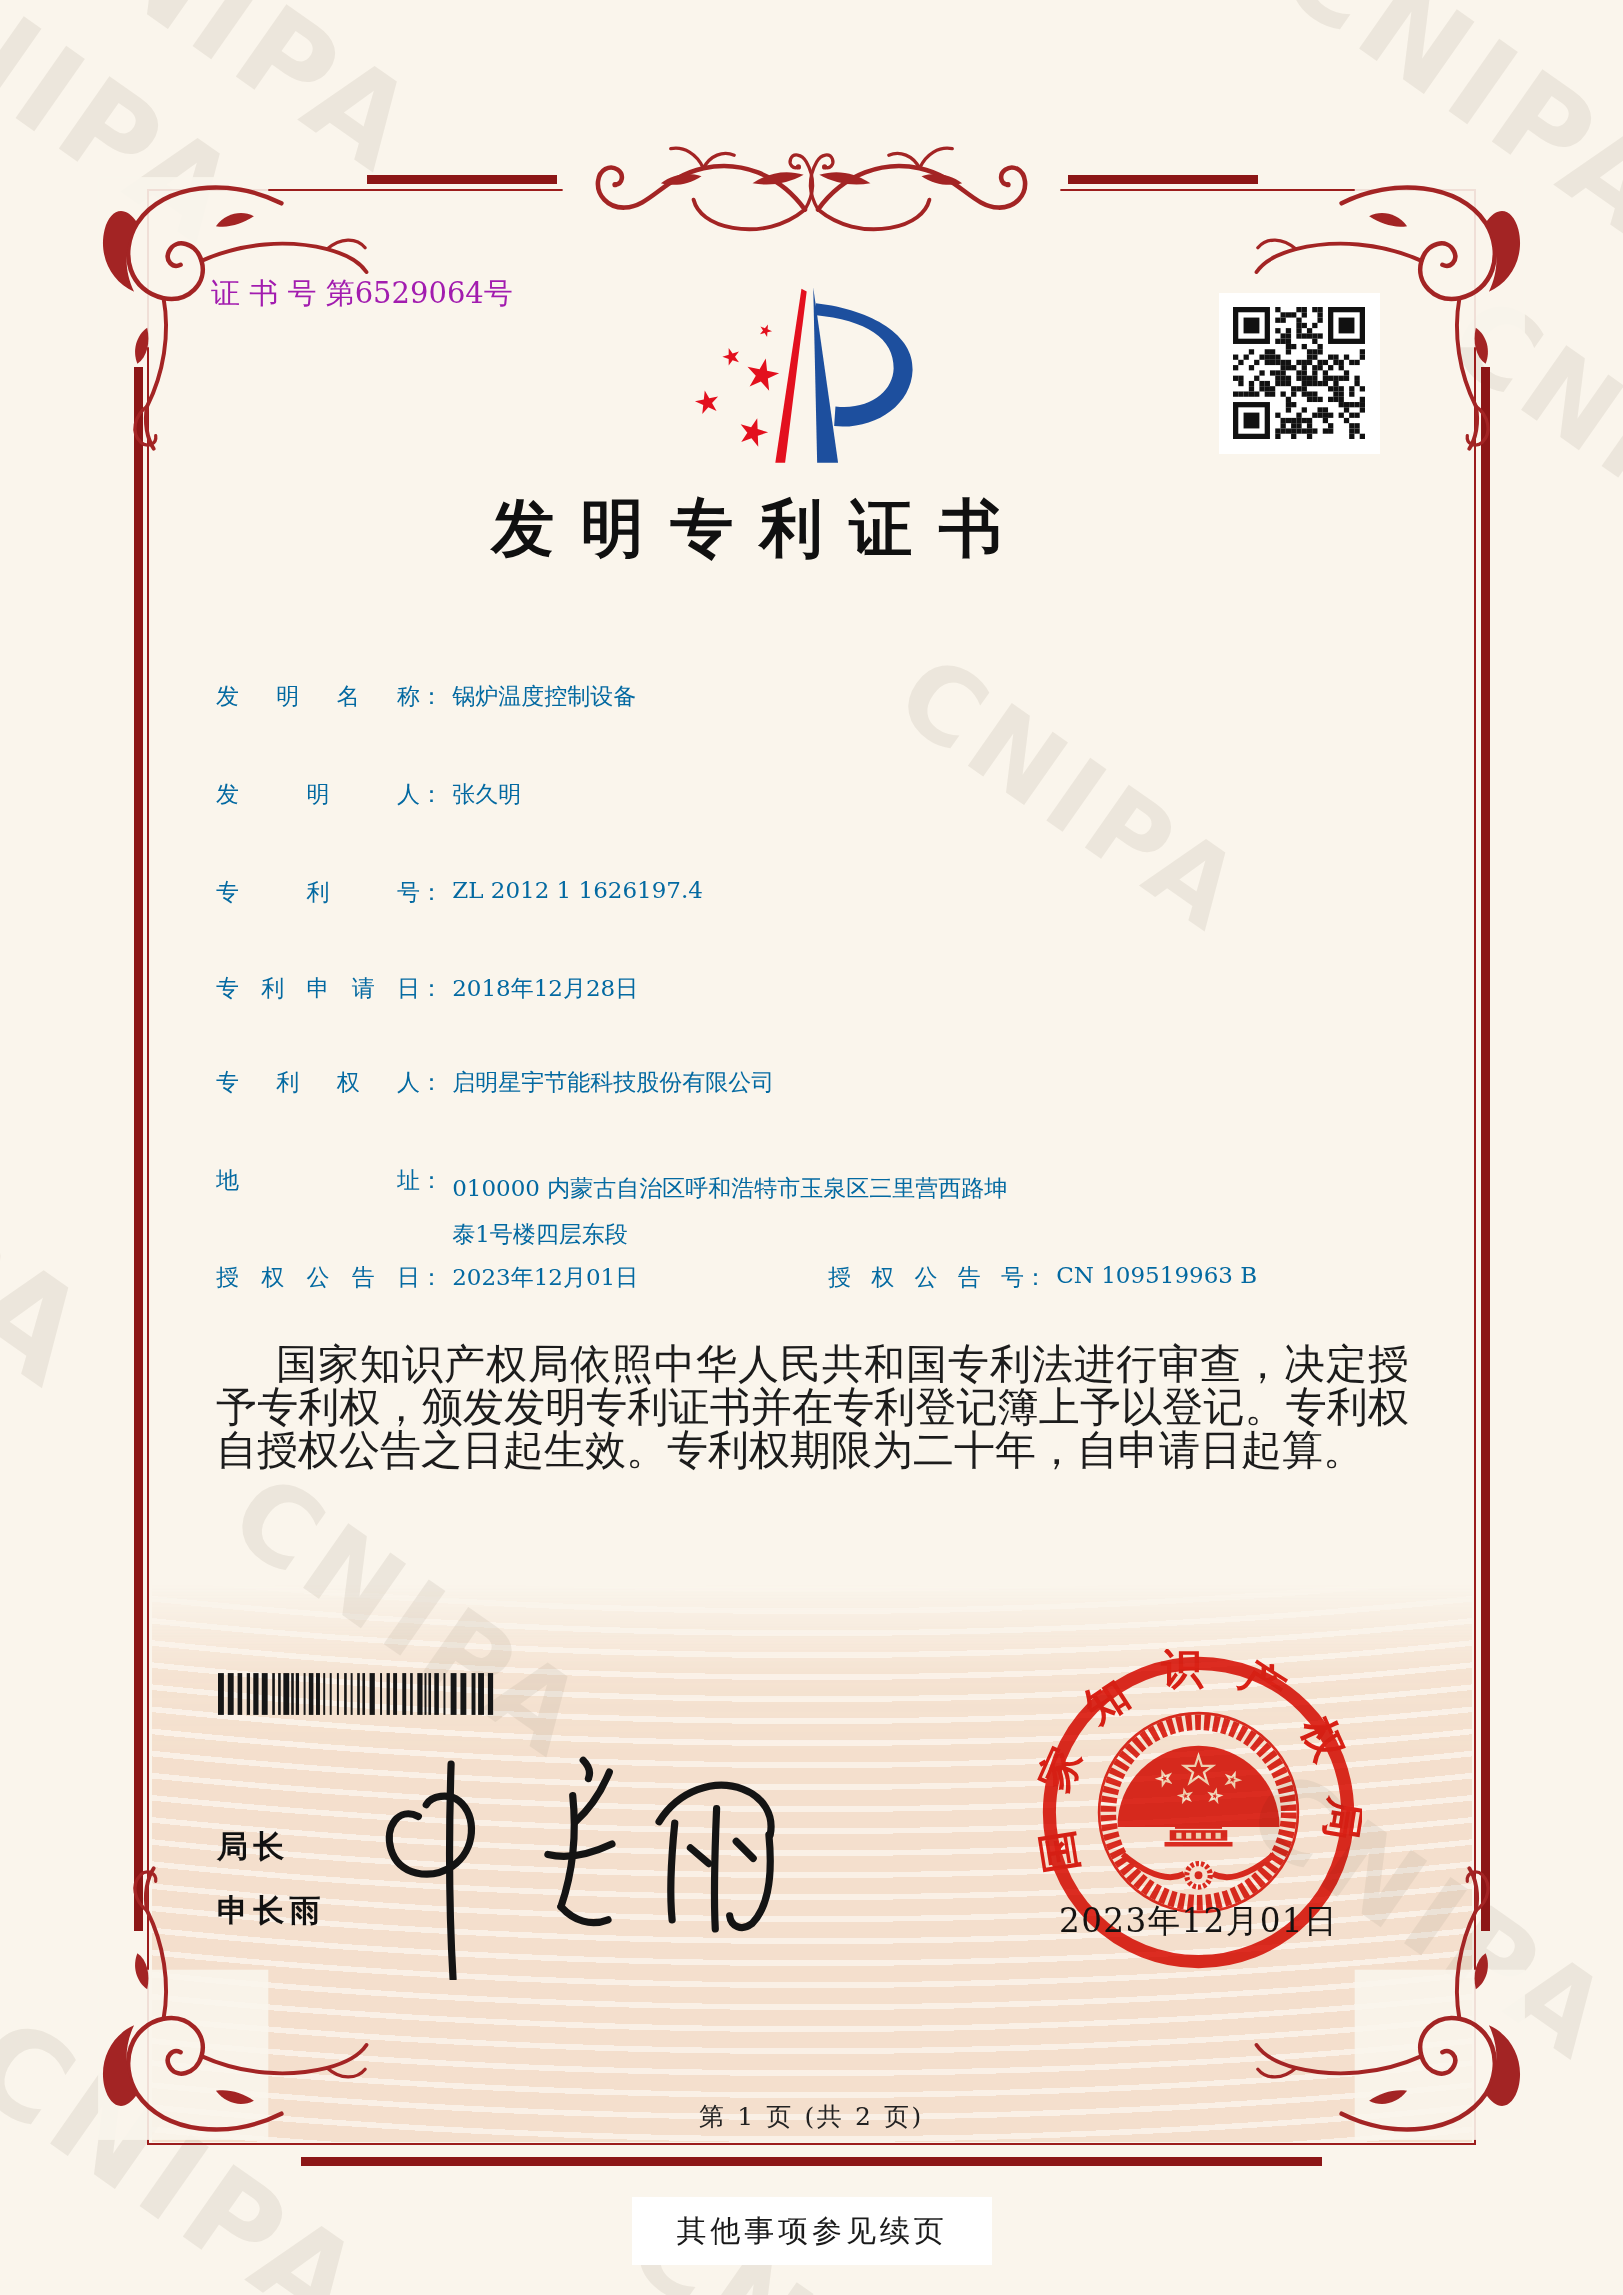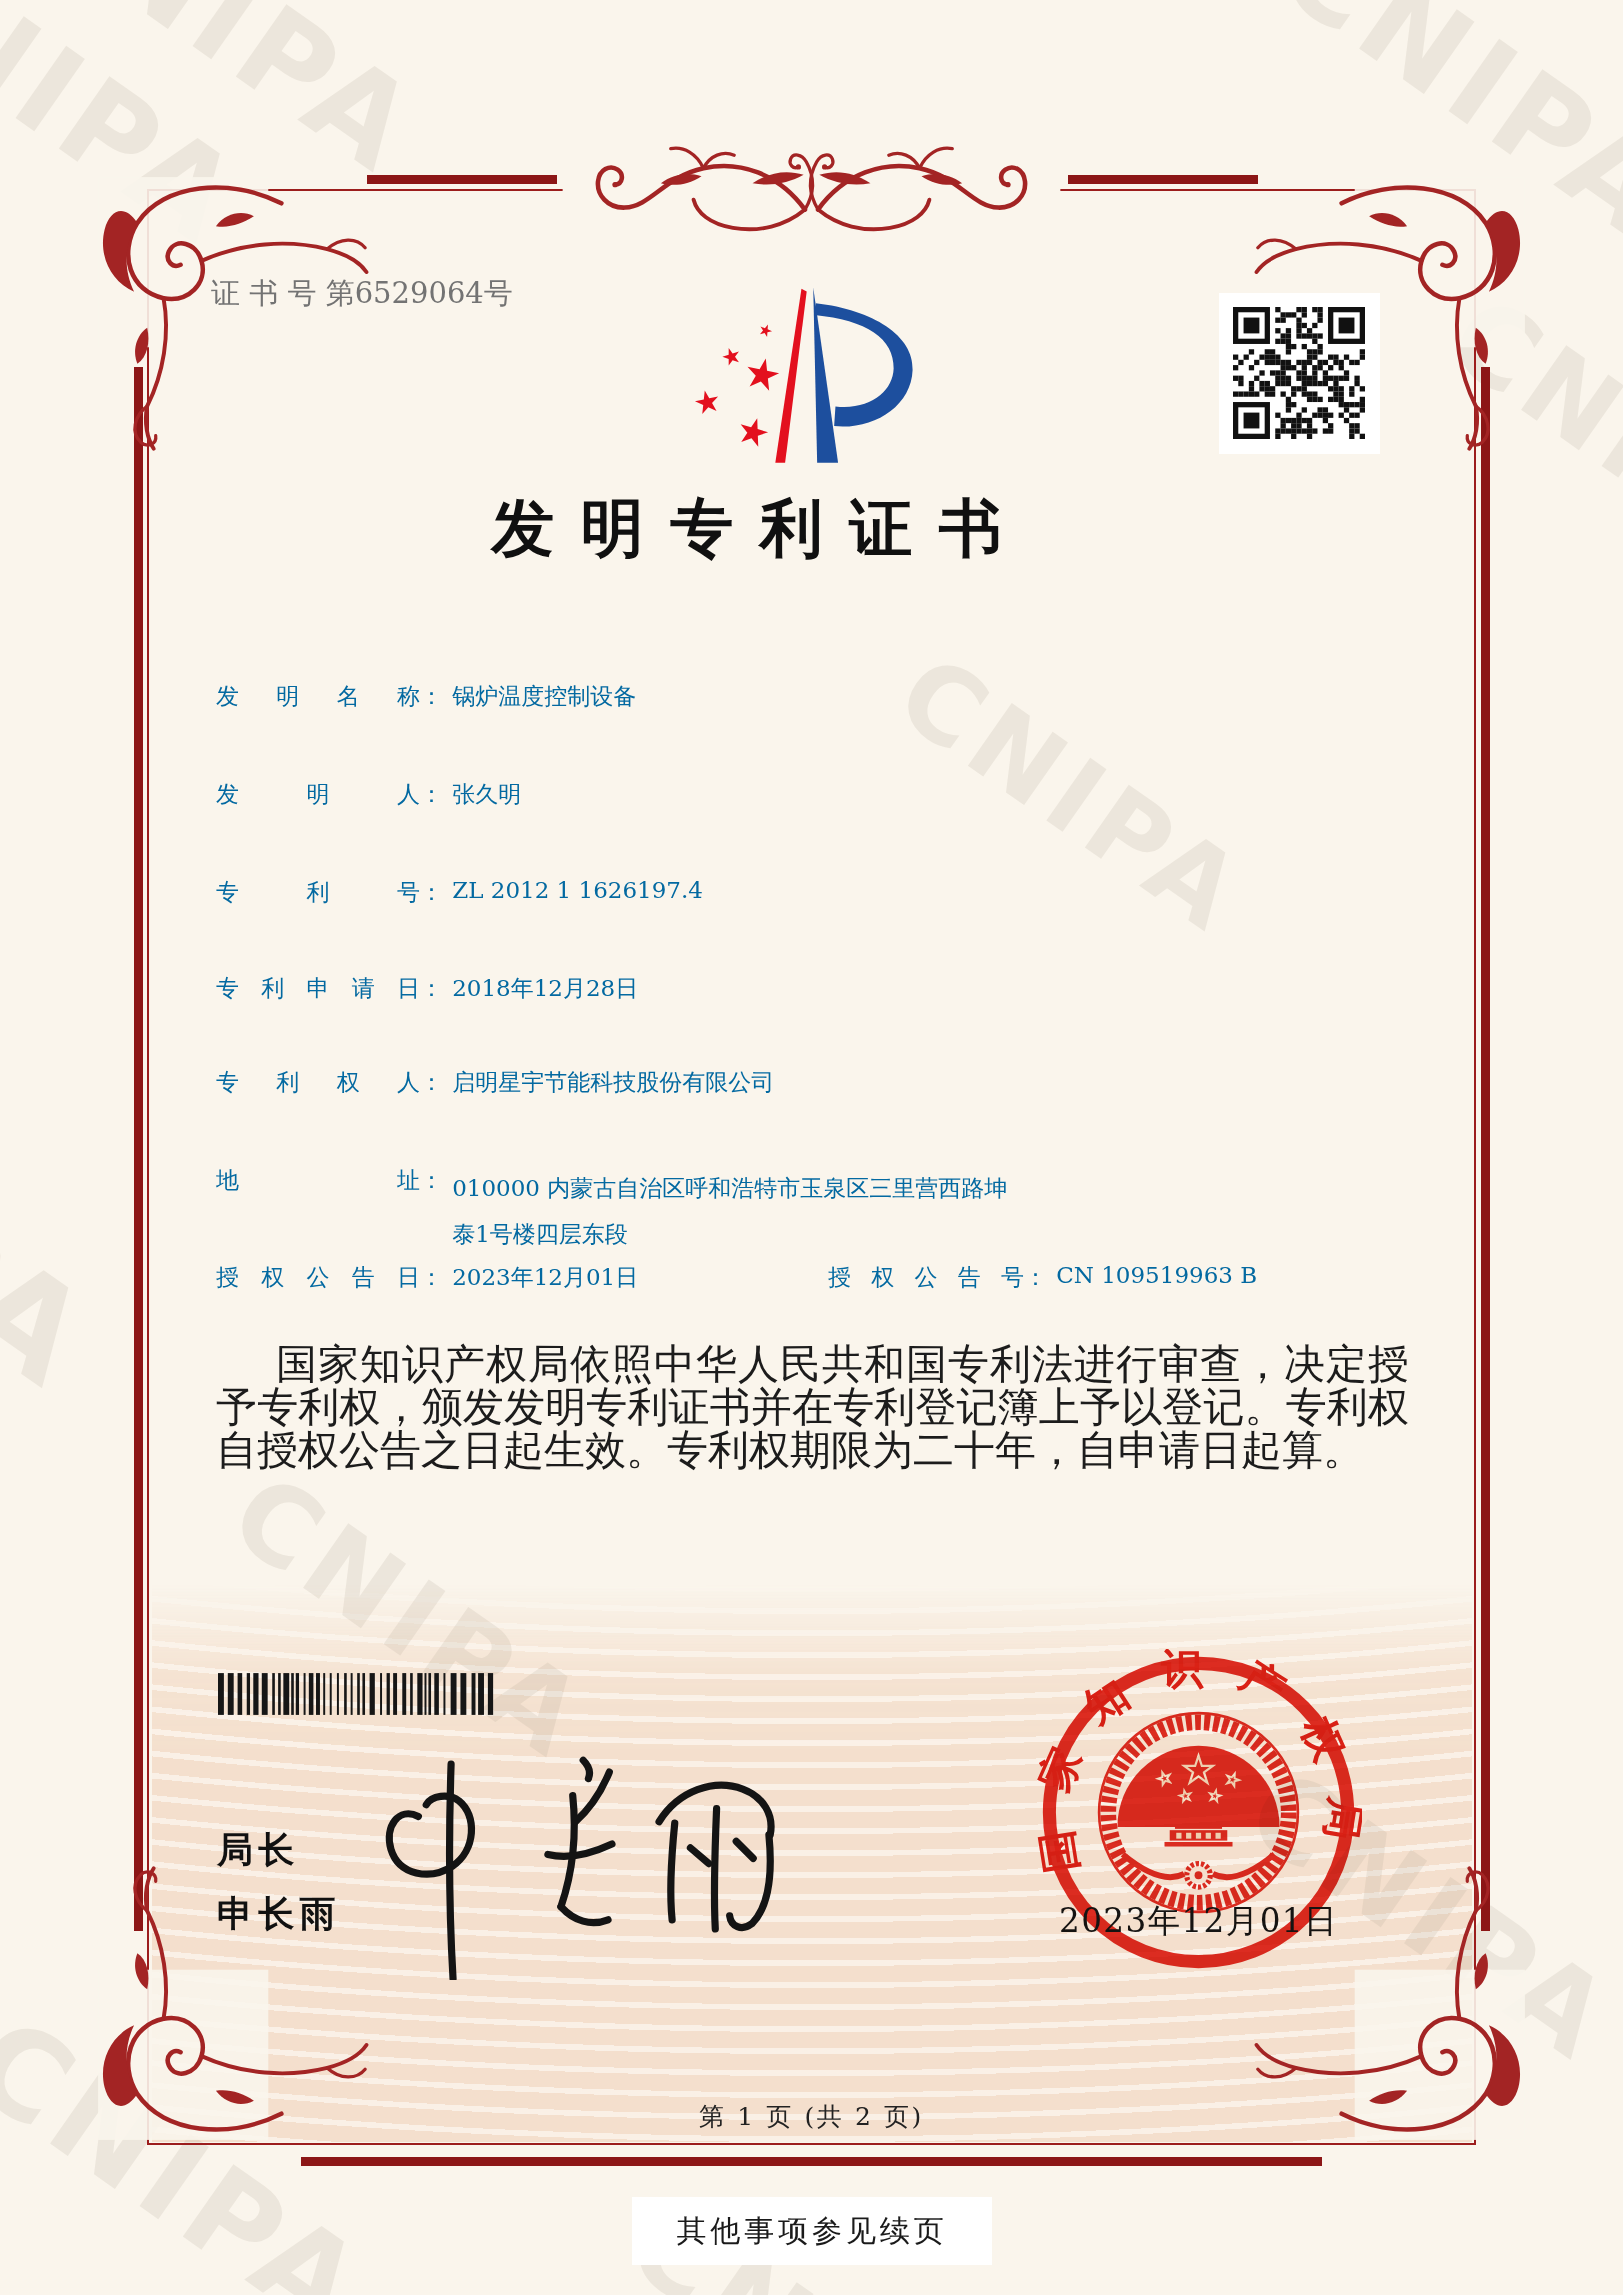--- a/index.html
+++ b/index.html
@@ -19,40 +19,40 @@
     mask-image:linear-gradient(180deg,rgba(0,0,0,0) 0,rgba(0,0,0,.85) 92px,#000 170px);}
 
   
   .seg{position:absolute;background:#8c1616;z-index:4;}
   .thin-frame{position:absolute;left:147px;top:189px;width:1329px;height:1956px;
       border:2.6px solid #9c1d1d;box-sizing:border-box;z-index:4;}
 
   .orn{position:absolute;z-index:5;}
 
   
-  .cert-no{position:absolute;left:211px;top:274px;font-size:29px;color:#737373;z-index:6;}
+  .cert-no{position:absolute;left:211px;top:274px;font-size:29px;color:#a21caf;z-index:6;}
   .logo{position:absolute;left:677px;top:247px;z-index:6;}
   .qr{position:absolute;left:1219px;top:293px;width:161px;height:161px;background:#fff;z-index:6;}
   .qr svg{position:absolute;left:14.4px;top:14.4px;}
   .title{position:absolute;left:0;top:486px;width:1493px;text-align:center;font-size:63px;
       font-weight:600;letter-spacing:.42em;text-indent:.42em;color:#101010;z-index:6;}
 
   .frow{position:absolute;font-size:23px;color:#0369a1;z-index:6;white-space:nowrap;}
   .flabel{display:inline-block;width:204px;text-align:justify;text-align-last:justify;vertical-align:top;}
   .fcolon{display:inline-block;vertical-align:top;}
   .fvalue{display:inline-block;margin-left:9.2px;vertical-align:top;}
   .addrblock{display:inline-block;margin-left:9.2px;width:772px;white-space:normal;
       vertical-align:top;line-height:46px;}
 
   .para{position:absolute;left:216px;width:1193px;font-size:41px;line-height:43px;color:#1c1c1c;
       text-align:justify;text-indent:60px;z-index:6;}
 
   .barcode{position:absolute;left:218px;top:1673px;z-index:6;}
 
-  .sig-label{position:absolute;left:217px;font-size:36px;font-weight:700;color:#111;
+  .sig-label{position:absolute;left:217px;font-size:31px;font-weight:700;color:#111;
       font-family:"DejaVu Sans","Liberation Sans",sans-serif;letter-spacing:5.2px;z-index:6;}
   .signature{position:absolute;left:353px;top:1738px;z-index:7;}
 
   .seal{position:absolute;left:1035px;top:1649px;z-index:7;mix-blend-mode:multiply;}
 
   .page-info{position:absolute;left:0;top:2100px;width:1623px;text-align:center;
       font-size:25px;letter-spacing:2.6px;color:#222;z-index:6;}
   .note-box{position:absolute;left:632px;top:2197px;width:360px;height:68px;background:#ffffff;
       text-align:center;line-height:68px;font-size:30px;letter-spacing:3.9px;color:#1a1a1a;z-index:6;}
 </style>

